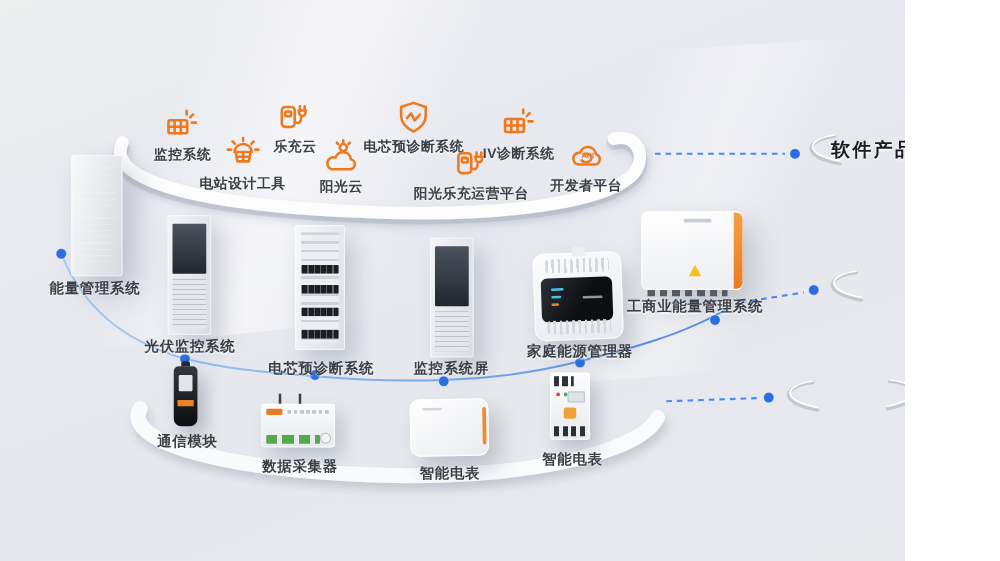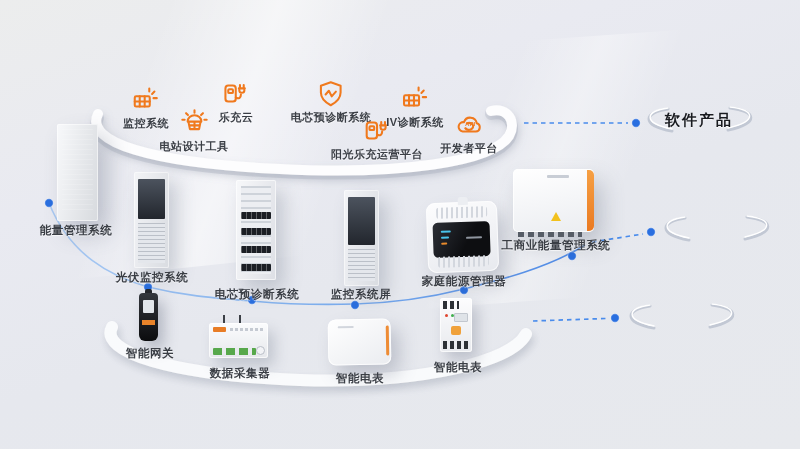--- a/index.html
+++ b/index.html
@@ -1,17 +1,17 @@
 <!DOCTYPE html>
 <html><head>
 <meta charset="utf-8">
 <style>
   html,body{margin:0;padding:0;}
   .stage{
-    position:relative;width:800px;height:449px;overflow:hidden;
+    position:relative;width:724px;height:449px;overflow:hidden;
     font-family:"Liberation Sans","DejaVu Sans",sans-serif;
     background:linear-gradient(160deg,#eceded 0%,#e9eaf1 30%,#e6e8ee 55%,#e7e9ed 100%);
   }
   .streak{position:absolute;pointer-events:none;}
   .streak1{top:-80px;left:-60px;width:620px;height:340px;
     background:linear-gradient(115deg,rgba(255,255,255,0) 35%,rgba(255,255,255,.55) 50%,rgba(255,255,255,0) 65%);
     transform:rotate(-6deg);}
   .streak2{top:40px;left:260px;width:560px;height:260px;
     background:linear-gradient(115deg,rgba(255,255,255,0) 40%,rgba(255,255,255,.35) 52%,rgba(255,255,255,0) 64%);
     transform:rotate(-4deg);}
@@ -191,20 +191,30 @@
     <span class="icon">
       <svg viewBox="0 0 32 32">
           <path d="M16 5V2.5 M9 7.5L7 5.5 M23 7.5l2-2 M5.5 12.5H3 M26.5 12.5H29"></path>
           <path d="M8.7 14.5a7.3 6.8 0 0 1 14.6 0"></path>
           <path d="M9.5 14.5h13l-1.6 8H11.1z M16 14.5v8 M10.6 18.5h10.8"></path>
         </svg>
     </span>
     <span class="sw-label">电站设计工具</span>
   </div>
 
+  <div class="sw-item" style="left:273px;top:111px">
+    <span class="icon">
+      <svg viewBox="0 0 32 32">
+          <circle cx="18" cy="7.5" r="3"></circle>
+          <path d="M18 2.8V1.2 M13.6 4.5l-1.1-1.1 M22.4 4.5l1.1-1.1"></path>
+          <path d="M8 26h15.5a4.3 4.3 0 0 0 1-8.5 6.8 6.8 0 0 0-13.2-1.4A4.9 4.9 0 0 0 8 26z"></path>
+        </svg>
+    </span>
+    <span class="sw-label">阳光云</span>
+  </div>
 
   <div class="sw-item" style="left:331px;top:79px">
     <span class="icon">
       <svg viewBox="0 0 32 32">
           <path d="M16 3.5l10.5 3.6v7.4c0 6.6-4.4 10.4-10.5 13.5C9.9 24.9 5.5 21.1 5.5 14.5V7.1z"></path>
           <path d="M10.5 16.5l3.5-4 3 6 4.5-5"></path>
         </svg>
     </span>
     <span class="sw-label">电芯预诊断系统</span>
   </div>
@@ -289,21 +299,21 @@
     <div class="inv-warn"></div>
     <div class="inv-feet"></div>
   </div>
   <div class="dev-label" style="left:556px;top:238px">工商业能量管理系统</div>
 
   <div class="dev stick" style="left:139px;top:293px;width:19px;height:48px">
     <div class="stick-nub"></div>
     <div class="stick-screen"></div>
     <div class="stick-band"></div>
   </div>
-  <div class="dev-label" style="left:150px;top:346px">智能网关</div>
+  <div class="dev-label" style="left:150px;top:346px">通信模块</div>
 
   <div class="dev dcu" style="left:209px;top:323px;width:59px;height:35px">
     <div class="dcu-a1"></div>
     <div class="dcu-a2"></div>
     <div class="dcu-chip"></div>
     <div class="dcu-text"></div>
     <div class="dcu-terms"></div>
     <div class="dcu-port"></div>
   </div>
   <div class="dev-label" style="left:240px;top:366px">数据采集器</div>

